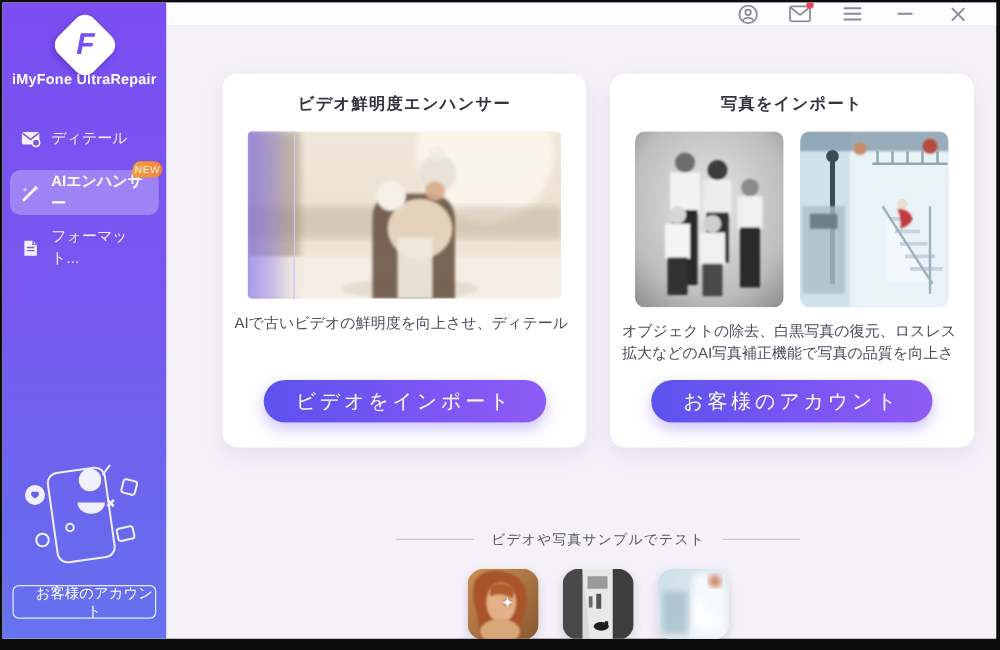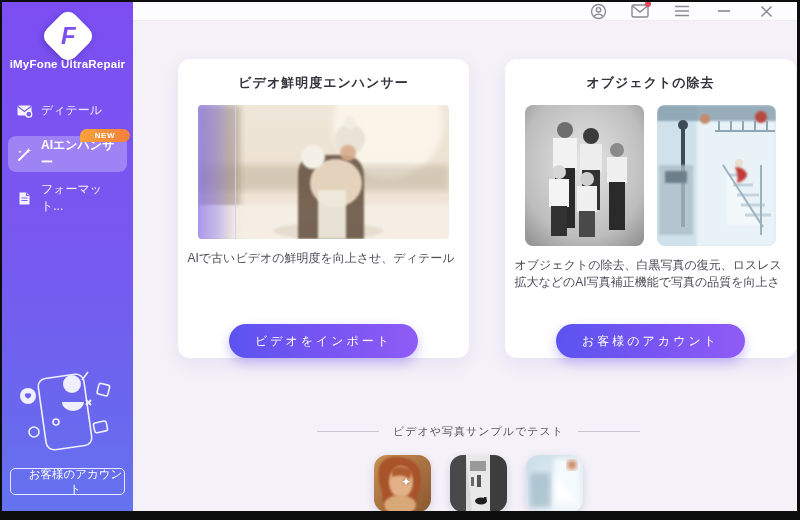--- a/index.html
+++ b/index.html
@@ -10,44 +10,44 @@
   
   .sidebar { width:131px; flex:0 0 131px; background:linear-gradient(180deg,#7c4ef2 0%,#7857f0 45%,#6a67ee 80%,#6573ef 100%); display:flex; flex-direction:column; position:relative; color:#fff; }
   .logo-wrap { display:flex; justify-content:center; margin-top:14px; }
   .logo-diamond { width:40px; height:40px; background:#ffffff; border-radius:10px; transform:rotate(45deg); display:flex; align-items:center; justify-content:center; box-shadow:0 2px 6px rgba(40,20,120,.35); }
   .logo-diamond span { transform:rotate(-45deg); font-weight:bold; font-size:24px; color:#7c4ef2; font-style:italic; }
   .app-name { text-align:center; font-size:11.5px; font-weight:bold; margin-top:2px; letter-spacing:.2px; }
   .menu { margin-top:22px; display:flex; flex-direction:column; gap:8px; padding:0 6px; }
   .menu-item { position:relative; display:flex; align-items:center; gap:8px; height:36px; padding:0 8px; border-radius:8px; font-size:12px; color:#f2eeff; cursor:pointer; }
   .menu-item .mi-icon { width:17px; height:17px; flex:0 0 17px; display:flex; align-items:center; justify-content:center; }
   .menu-item.active { background:rgba(255,255,255,.28); font-weight:bold; color:#ffffff; }
-  .badge-new { position:absolute; top:-7px; right:-3px; background:linear-gradient(90deg,#f7a13c,#f2803b); color:#fff; font-size:8px; font-weight:bold; padding:2px 15px; border-radius:7px 7px 7px 1px; letter-spacing:.5px; }
+  .badge-new { position:absolute; top:-7px; right:-3px; background:linear-gradient(90deg,#f7a13c,#f2803b); color:#fff; font-size:8px; font-weight:normal; padding:2px 2px; border-radius:7px 7px 7px 1px; letter-spacing:.5px; }
   .illustration { margin-top:auto; display:flex; justify-content:center; }
   .account-btn { margin:14px 8px 16px 8px; height:27px; border:1px solid rgba(255,255,255,.85); border-radius:5px; background:transparent; color:#fff; font-size:11.5px; display:flex; align-items:center; justify-content:center; cursor:pointer; font-family:"Liberation Sans", sans-serif;padding-left:16px; }
 
   
   .main { flex:1; display:flex; flex-direction:column; min-width:0; }
   .titlebar { height:33px; background:#fdfcff; border-bottom:1px solid #efecf4; display:flex; align-items:center; justify-content:flex-end; gap:24px; padding-right:22px; }
   .tb-icon { width:18px; height:18px; display:flex; align-items:center; justify-content:center; color:#8a8a92; cursor:pointer; position:relative; }
   .tb-icon svg { display:block; }
   .mail-dot { position:absolute; top:-1px; right:-2px; width:6px; height:6px; border-radius:50%; background:#e5485e; }
 
   .content { flex:1; padding:38px 0 0 45px; position:relative; }
-  .cards { display:flex; gap:36px;border-radius:12px; }
+  .cards { display:flex; gap:19px;border-radius:12px; }
   .card { width:291px; height:299px; background:#ffffff; border-radius:12px; box-shadow:0 6px 18px rgba(110,90,200,.10); display:flex; flex-direction:column; align-items:center; padding-top:15px; }
   .card-title { font-size:13px; font-weight:bold; color:#35343c; letter-spacing:1px; }
   .preview-single { position:relative; width:251px; height:134px; margin-top:13px; border-radius:4px; overflow:hidden; }
   .preview-single svg { display:block; }
   .sweep { position:absolute; left:0; top:0; bottom:0; width:38px; background:linear-gradient(90deg,rgba(124,104,244,.62) 0%,rgba(134,116,246,.38) 55%,rgba(140,122,248,.12) 85%,rgba(140,122,248,0) 100%); border-right:1px solid rgba(214,208,255,.9); }
   .preview-pair { display:flex; gap:13px; margin-top:13px; }
   .preview-pair .pimg { border-radius:8px; overflow:hidden; width:119px; height:141px; }
   .pimg svg { display:block; }
   .card-desc { margin-top:11px; font-size:12px; color:#4d4c58; text-align:left; line-height:1.45; width:272px; }
   .card-desc.oneline { white-space:nowrap; }
-  .card-btn { margin-top:auto; min-width:150px; padding:0 26px; height:34px; border:none; border-radius:17px; background:linear-gradient(90deg,#5b53ef 0%,#7a55f3 55%,#8f5cf5 100%); color:#fff; font-size:12px; letter-spacing:3px; cursor:pointer; box-shadow:0 5px 12px rgba(110,80,240,.35); font-family:"Liberation Sans", sans-serif; }
+  .card-btn { margin-top:auto; margin-bottom:20px; min-width:150px; padding:0 26px; height:34px; border:none; border-radius:17px; background:linear-gradient(90deg,#5b53ef 0%,#7a55f3 55%,#8f5cf5 100%); color:#fff; font-size:16px; letter-spacing:3px; cursor:pointer; box-shadow:0 5px 12px rgba(110,80,240,.35); font-family:"Liberation Sans", sans-serif; }
 
   .samples { margin-top:30px; width:601px; display:flex; flex-direction:column; align-items:center; }
   .samples-label-row { display:flex; align-items:center; gap:14px;margin-top:36px; }
   .samples-label-row .line { width:62px; height:1px; background:#c9c6d4; }
   .samples-label { font-size:11px; color:#55545e; letter-spacing:1px; }
   .thumbs { display:flex; gap:19px; margin-top:16px; }
   .thumb { width:57px; height:57px; border-radius:13px; overflow:hidden; position:relative; cursor:pointer; box-shadow:0 3px 8px rgba(80,70,140,.18); }
   .thumb svg { display:block; }
   .thumb .spark { position:absolute; left:27px; top:20px; color:#fff; font-size:12px; text-shadow:0 0 3px rgba(0,0,0,.4); }
 </style>
@@ -184,21 +184,21 @@
                 <circle cx="115" cy="52" r="12" fill="#f4f0e8" filter="url(#b1)"></circle>
                 <rect x="120" y="85" width="28" height="49" fill="#efe9dd" opacity=".95" filter="url(#b1)"></rect>
               </svg>
               <div class="sweep"></div>
             </div>
             <div class="card-desc oneline">AIで古いビデオの鮮明度を向上させ、ディテール</div>
             <button class="card-btn">ビデオをインポート</button>
           </div>
 
           <div class="card">
-            <div class="card-title">オブジェクトの除去</div>
+            <div class="card-title">写真をインポート</div>
             <div class="preview-pair">
               <div class="pimg">
                 <svg width="119" height="141" viewBox="0 0 119 141">
                   <defs>
                     <radialGradient id="gv" cx=".5" cy=".42" r=".75">
                       <stop offset="0" stop-color="#e6e6e6"></stop>
                         <stop offset=".7" stop-color="#bdbdbd"></stop>
                         <stop offset="1" stop-color="#8f8f8f"></stop>
                     </radialGradient>
                     <filter id="pb">

